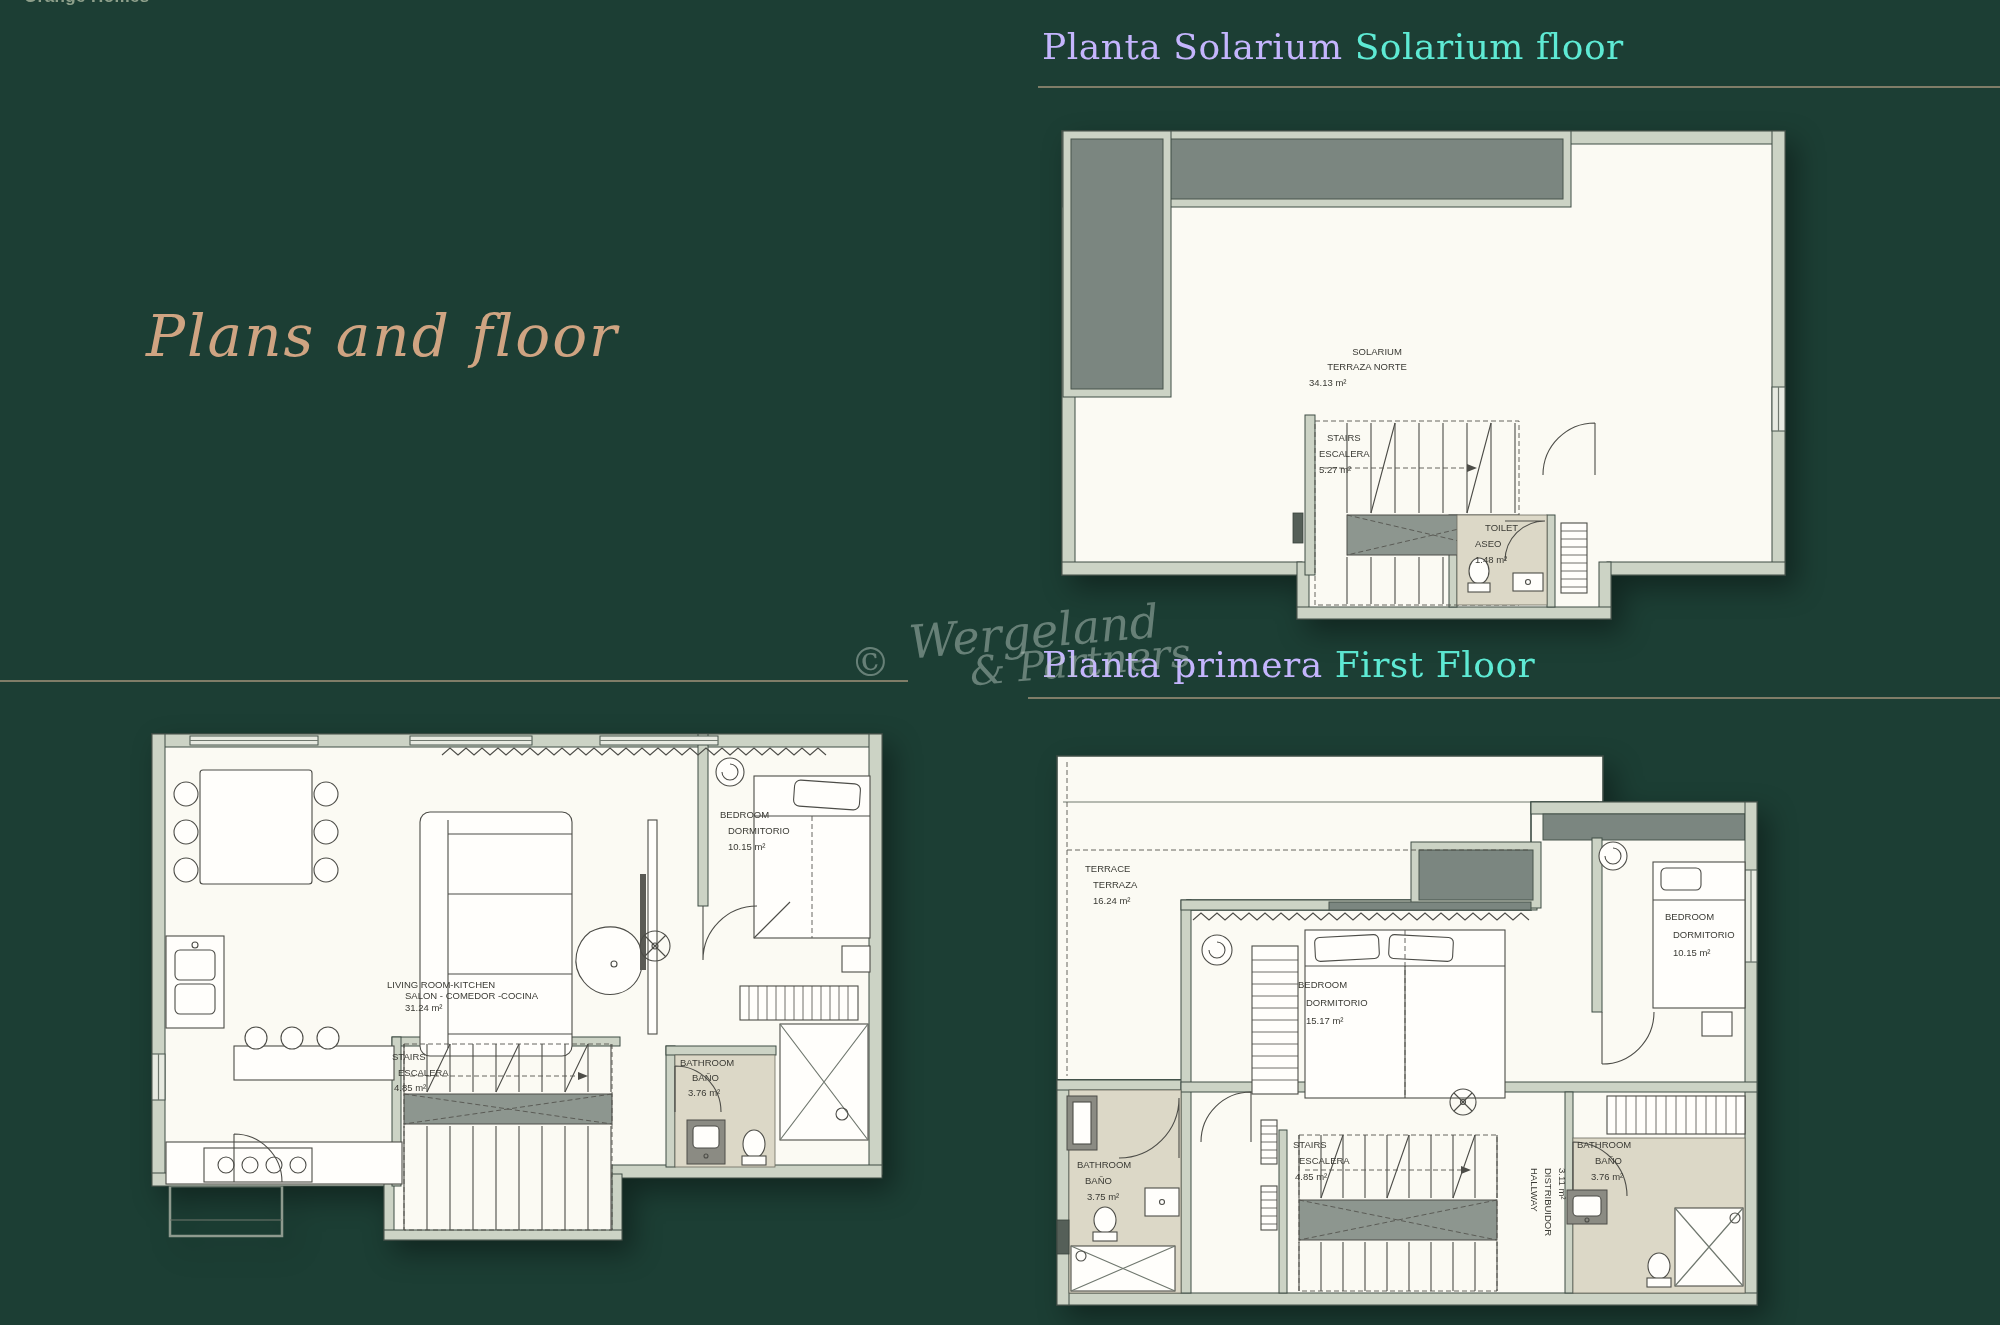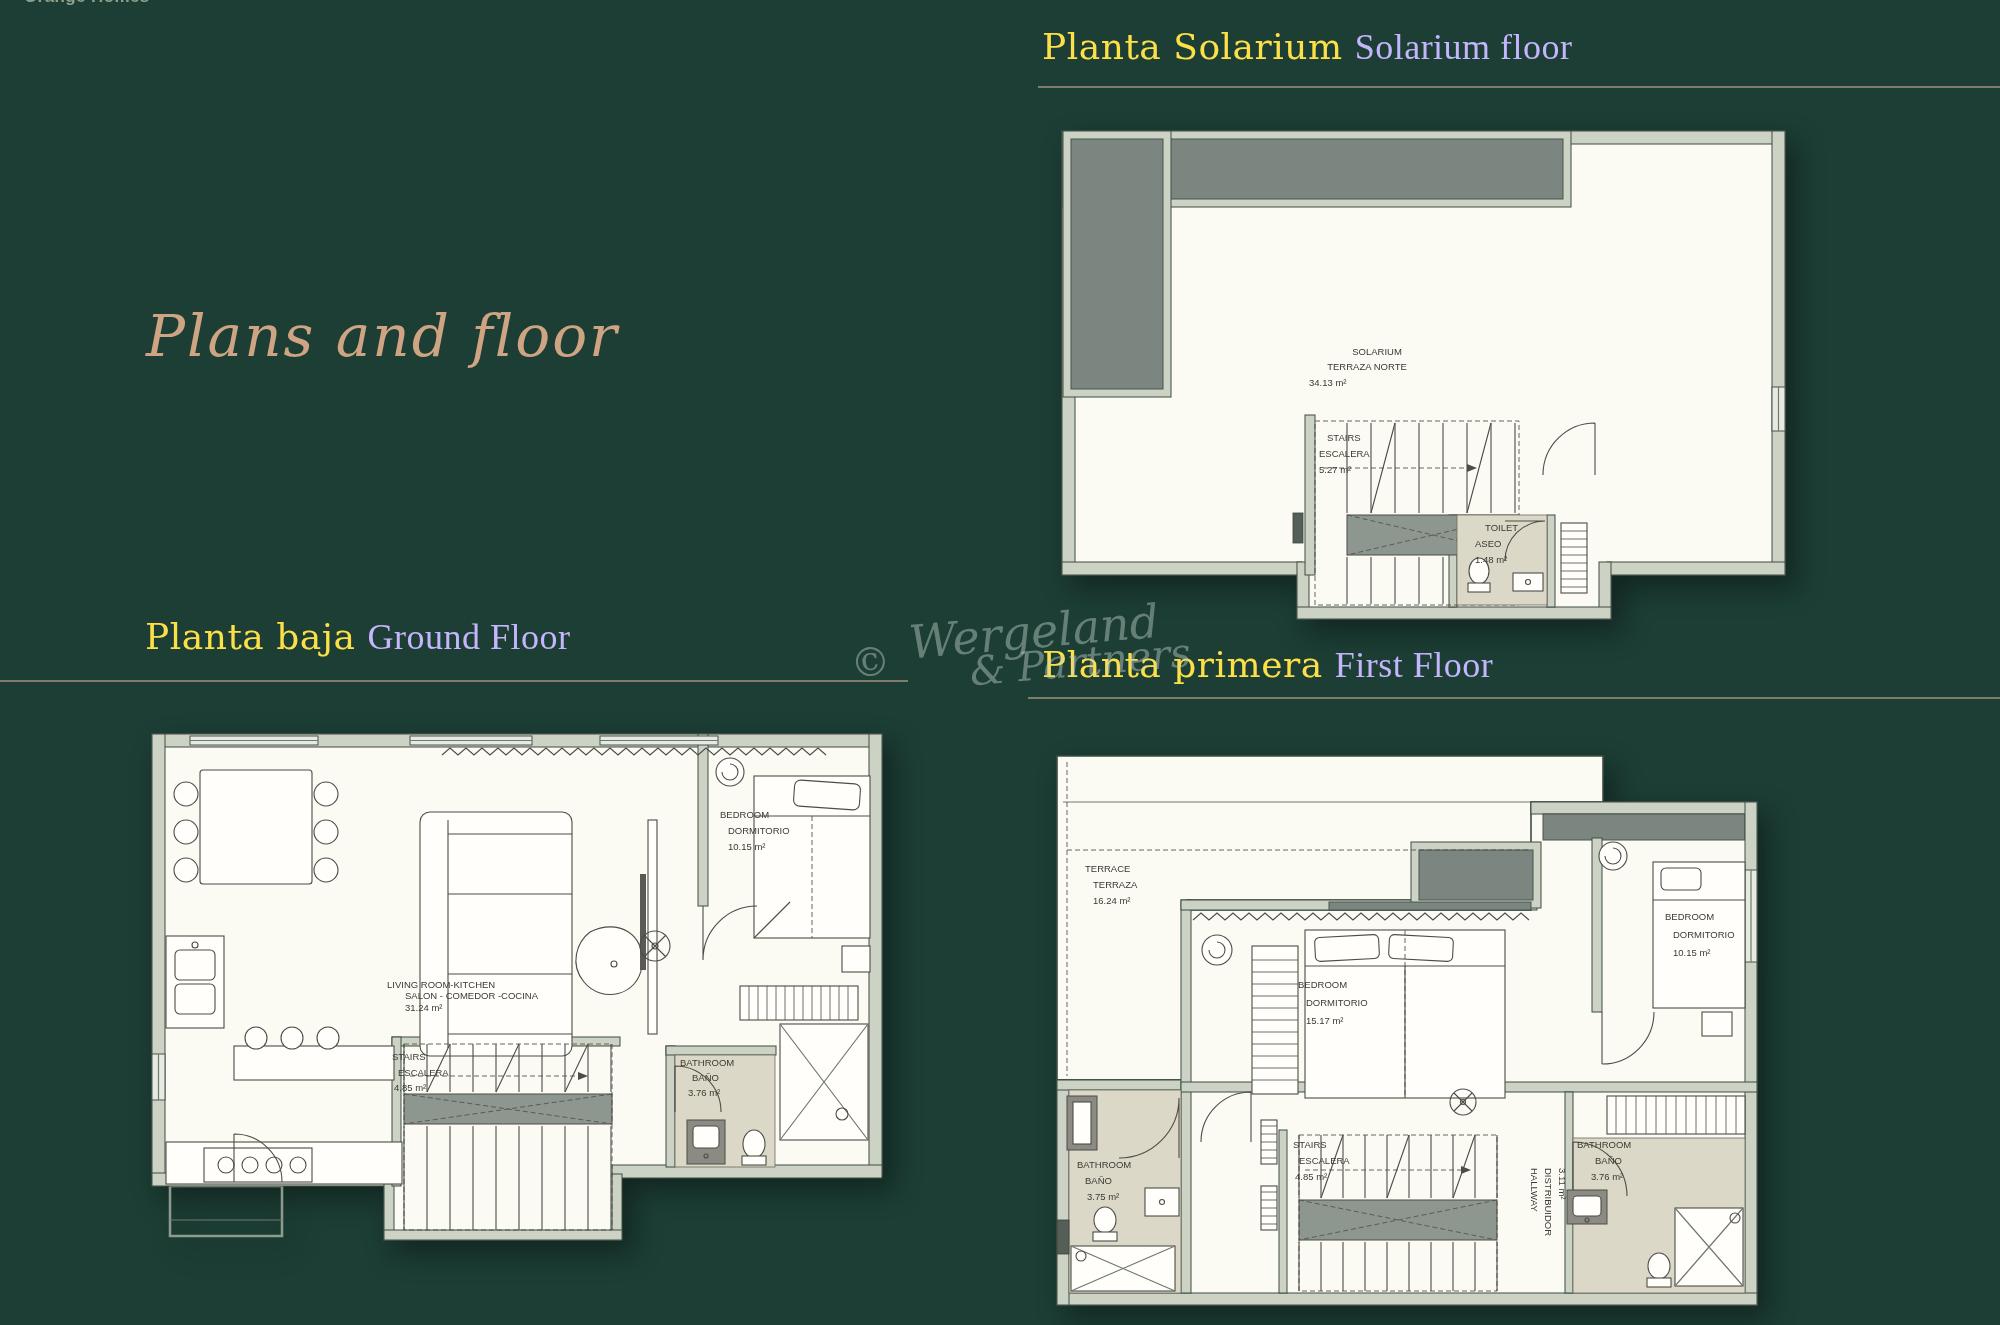--- a/index.html
+++ b/index.html
@@ -8,22 +8,22 @@
   #canvas{position:absolute;inset:0;}
 
   
   #brand{position:absolute;left:24px;top:-13px;font:600 17px "Liberation Sans",sans-serif;
          color:#a3b29b;opacity:.85;letter-spacing:.4px;}
   #title{position:absolute;left:144px;top:88px;color:#f4f1e8;
          font:400 80px/1.26 "DejaVu Serif",serif;}
   #subtitle{position:absolute;left:146px;top:302px;color:#cfa482;
          font:italic 58px "DejaVu Serif",serif;letter-spacing:2px;}
   .h2{position:absolute;font:400 36px "DejaVu Serif",serif;color:#f4f1e8;letter-spacing:.5px;white-space:nowrap;}
-  .h2 .es{color:#fde047;margin-right:12px;}
-  .h2 .en{color:#c4b5fd;font-family:Liberation Serif, serif;}
+  .h2 .es{color:#c4b5fd;margin-right:12px;}
+  .h2 .en{color:#5eead4;}
   .rule{position:absolute;height:2px;background:#85816b;opacity:.95;}
 
   #watermark{position:absolute;left:850px;top:606px;color:rgba(196,208,201,.45);
          transform:rotate(-5deg);font:italic 46px "DejaVu Serif",serif;z-index:1;white-space:nowrap;}
   #watermark .wm-c{display:inline-block;font-style:normal;font-size:40px;vertical-align:18px;margin-right:20px;}
   #watermark .wm-lines{display:inline-block;}
   #watermark .wm-l2{margin-left:58px;margin-top:-16px;font-size:40px;}
 
   
   .plan{position:absolute;overflow:visible;z-index:2;
@@ -53,23 +53,20 @@
 
   <div id="title">
   </div>
   <div id="subtitle">Plans and floor</div>
 
   <div class="h2" style="left:1042px;top:26px">
     <span class="es">Planta Solarium</span><span class="en">Solarium floor</span>
   </div>
   <div class="rule" style="left:1038px;top:86px;width:962px"></div>
 
-  <div class="h2" style="left:145px;top:616px">
-    <span class="es">Planta baja</span><span class="en">Ground Floor</span>
-  </div>
   <div class="rule" style="left:0;top:680px;width:908px"></div>
 
   <div class="h2" style="left:1042px;top:644px">
     <span class="es">Planta primera</span><span class="en">First Floor</span>
   </div>
   <div class="rule" style="left:1028px;top:697px;width:972px"></div>
 
   <div id="watermark">
     <span class="wm-c">©</span><span class="wm-lines"><div>Wergeland</div><div class="wm-l2">&amp; Partners</div></span>
   </div>

